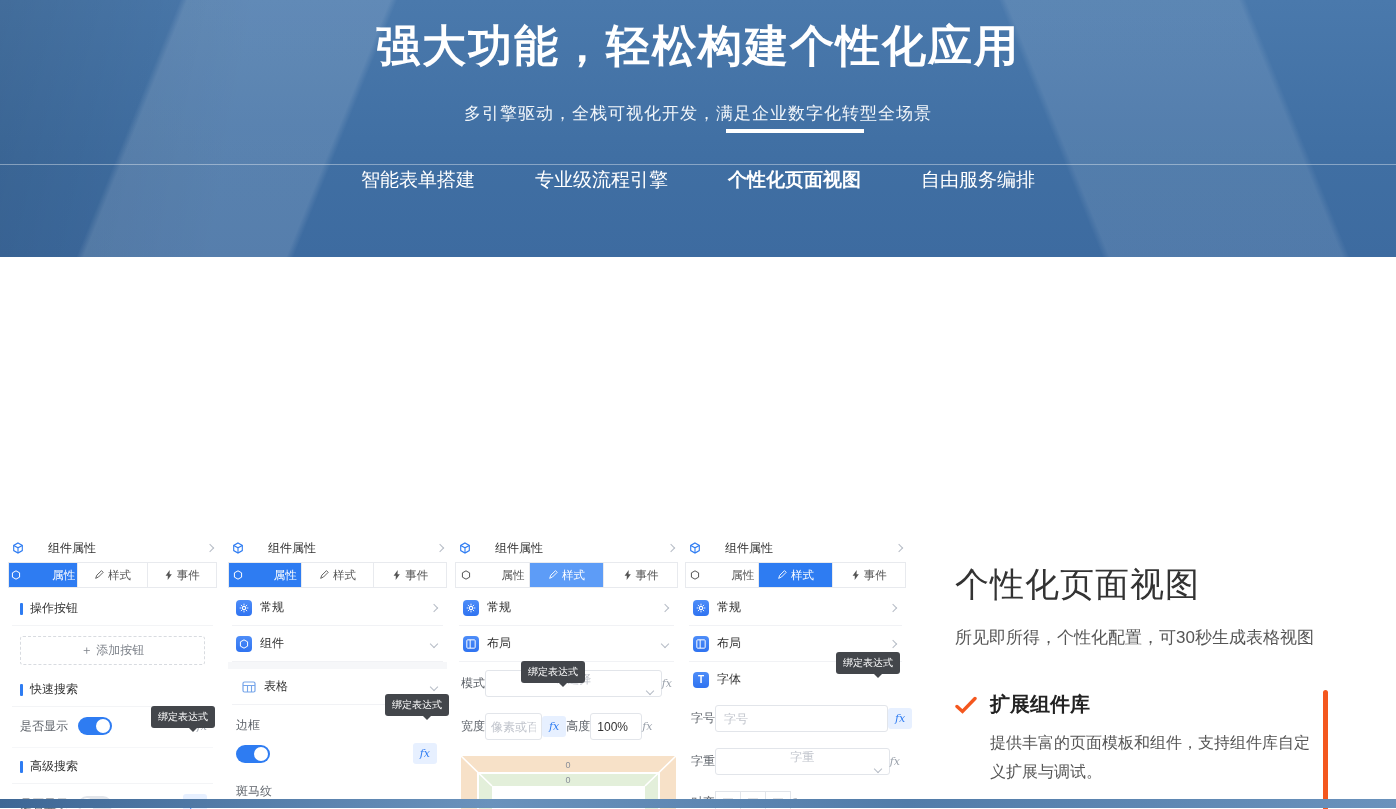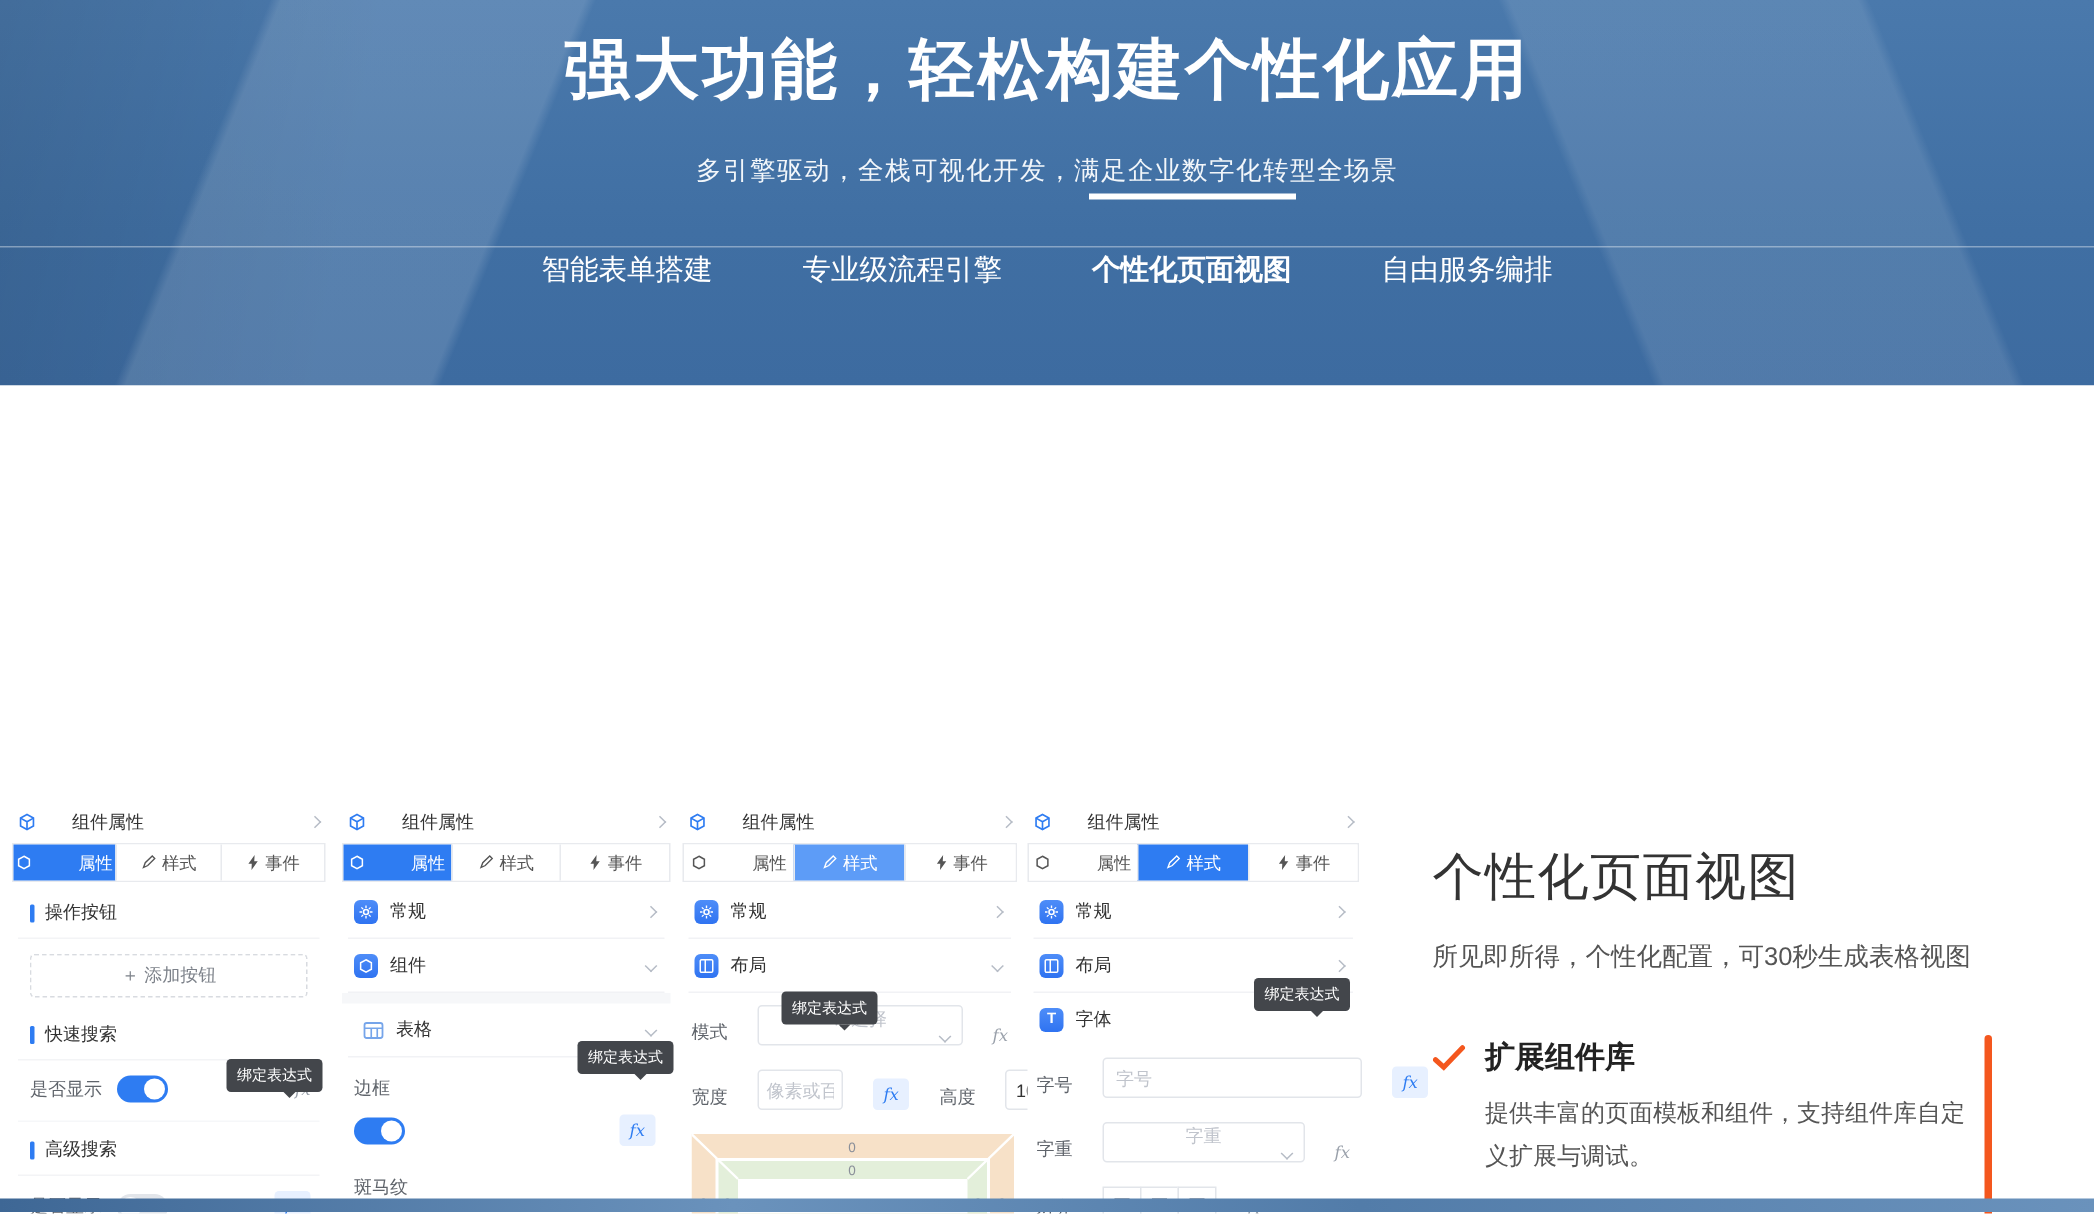--- a/index.html
+++ b/index.html
@@ -84,21 +84,21 @@
 
   .sel { display:flex; align-items:center; height:27px; border:1px solid #e2e5ea; border-radius:3px;
     padding:0 8px; background:#fff; cursor:pointer;flex-direction:column; }
   .sel .ph { color:#c0c4cc; font-size:12px; }
   .sel .chev { margin-left:auto; }
 
   .inp { height:27px; border:1px solid #e2e5ea; border-radius:3px; padding:0 8px; font-size:12px;
     color:#333; font-family:inherit; background:#fff; }
   .inp::placeholder { color:#c0c4cc; }
 
-  .frow { display:flex; align-items:flex-end; gap:20px; padding:8px 2px; }
+  .frow { display:flex; align-items:center; gap:0; padding:8px 2px; }
   .flbl { color:#5f646b; flex:none; }
 
   .al-group { display:flex; }
   .al-btn { width:26px; height:23px; border:1px solid #e2e5ea; background:#fff; display:flex;
     align-items:center; justify-content:center; cursor:pointer; margin-left:-1px; }
   .al-btn:first-child { margin-left:0; }
 
   .boxmodel { margin:8px 2px 0 2px; display:block; }
 
   

